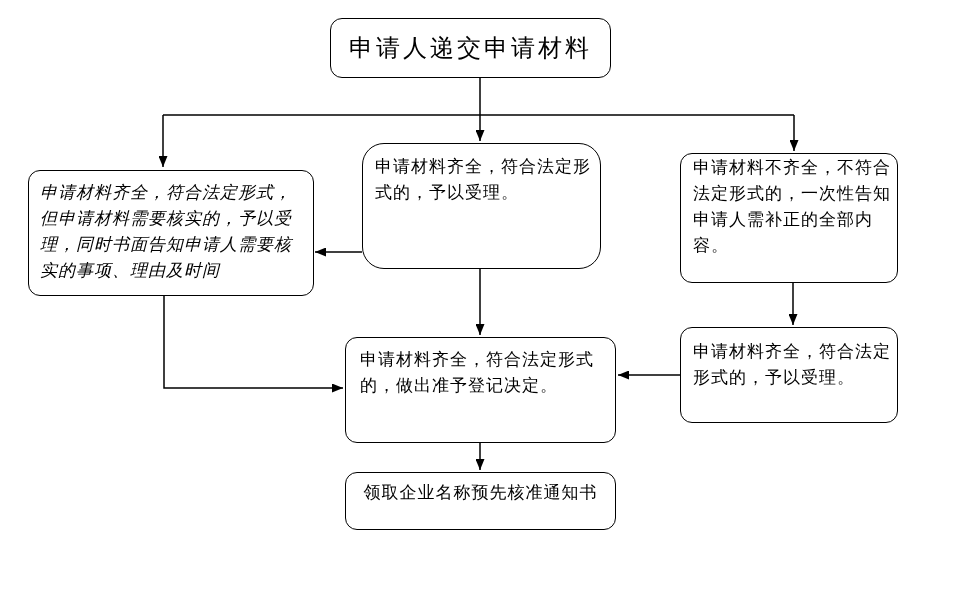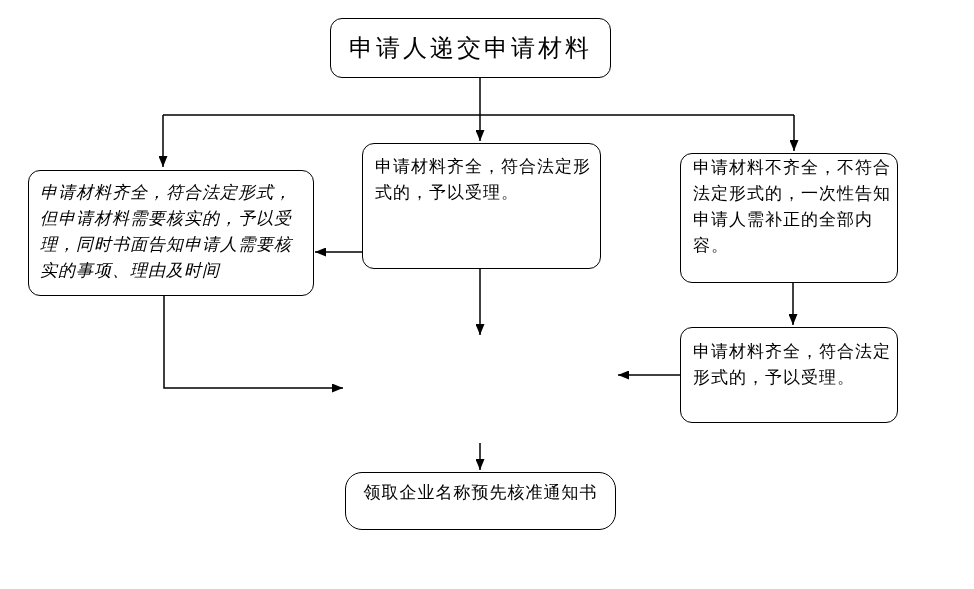--- a/index.html
+++ b/index.html
@@ -46,37 +46,38 @@
     font-size: 24px; letter-spacing: 3px; line-height: 24px;
   }
   #node-left {
     left: 28px; top: 170px; width: 286px; height: 126px;
     padding: 8px 4px 8px 11px;
     font-style: italic;
   }
   #node-middle {
     left: 362px; top: 143px; width: 239px; height: 126px;
     padding: 9px 6px 9px 12px;
+    border-radius: 22px;
   }
   #node-right {
     left: 680px; top: 153px; width: 218px; height: 130px;
     padding: 0 6px 8px 12px;
   }
   #node-right2 {
     left: 680px; top: 327px; width: 218px; height: 96px;
     padding: 10px 6px 10px 12px;
   }
   #node-center {
     left: 345px; top: 337px; width: 271px; height: 106px;
     padding: 8px 8px 8px 14px;
   }
   #node-end {
     left: 345px; top: 472px; width: 271px; height: 58px;
     padding-top: 6px;
-    align-items: flex-start; justify-content: center; border-radius: 17px;
+    align-items: flex-start; justify-content: center;
   }
 </style>
 </head>
 <body>
 
 <div id="canvas">
 
   <svg id="connectors" viewBox="0 0 974 589" xmlns="http://www.w3.org/2000/svg">
     <defs>
       <marker id="arrow" viewBox="0 0 11 9" refX="11" refY="4.5" markerWidth="11" markerHeight="9" markerUnits="userSpaceOnUse" orient="auto">
@@ -118,16 +119,18 @@
 式的，予以受理。</div>
 
   <div class="node" id="node-right">申请材料不齐全，不符合
 法定形式的，一次性告知
 申请人需补正的全部内
 容。</div>
 
   <div class="node" id="node-right2">申请材料齐全，符合法定
 形式的，予以受理。</div>
 
+  <div class="node" id="node-center">申请材料齐全，符合法定形式
+的，做出准予登记决定。</div>
 
   <div class="node" id="node-end">领取企业名称预先核准通知书</div>
 
 </div>
 
 </body></html>

